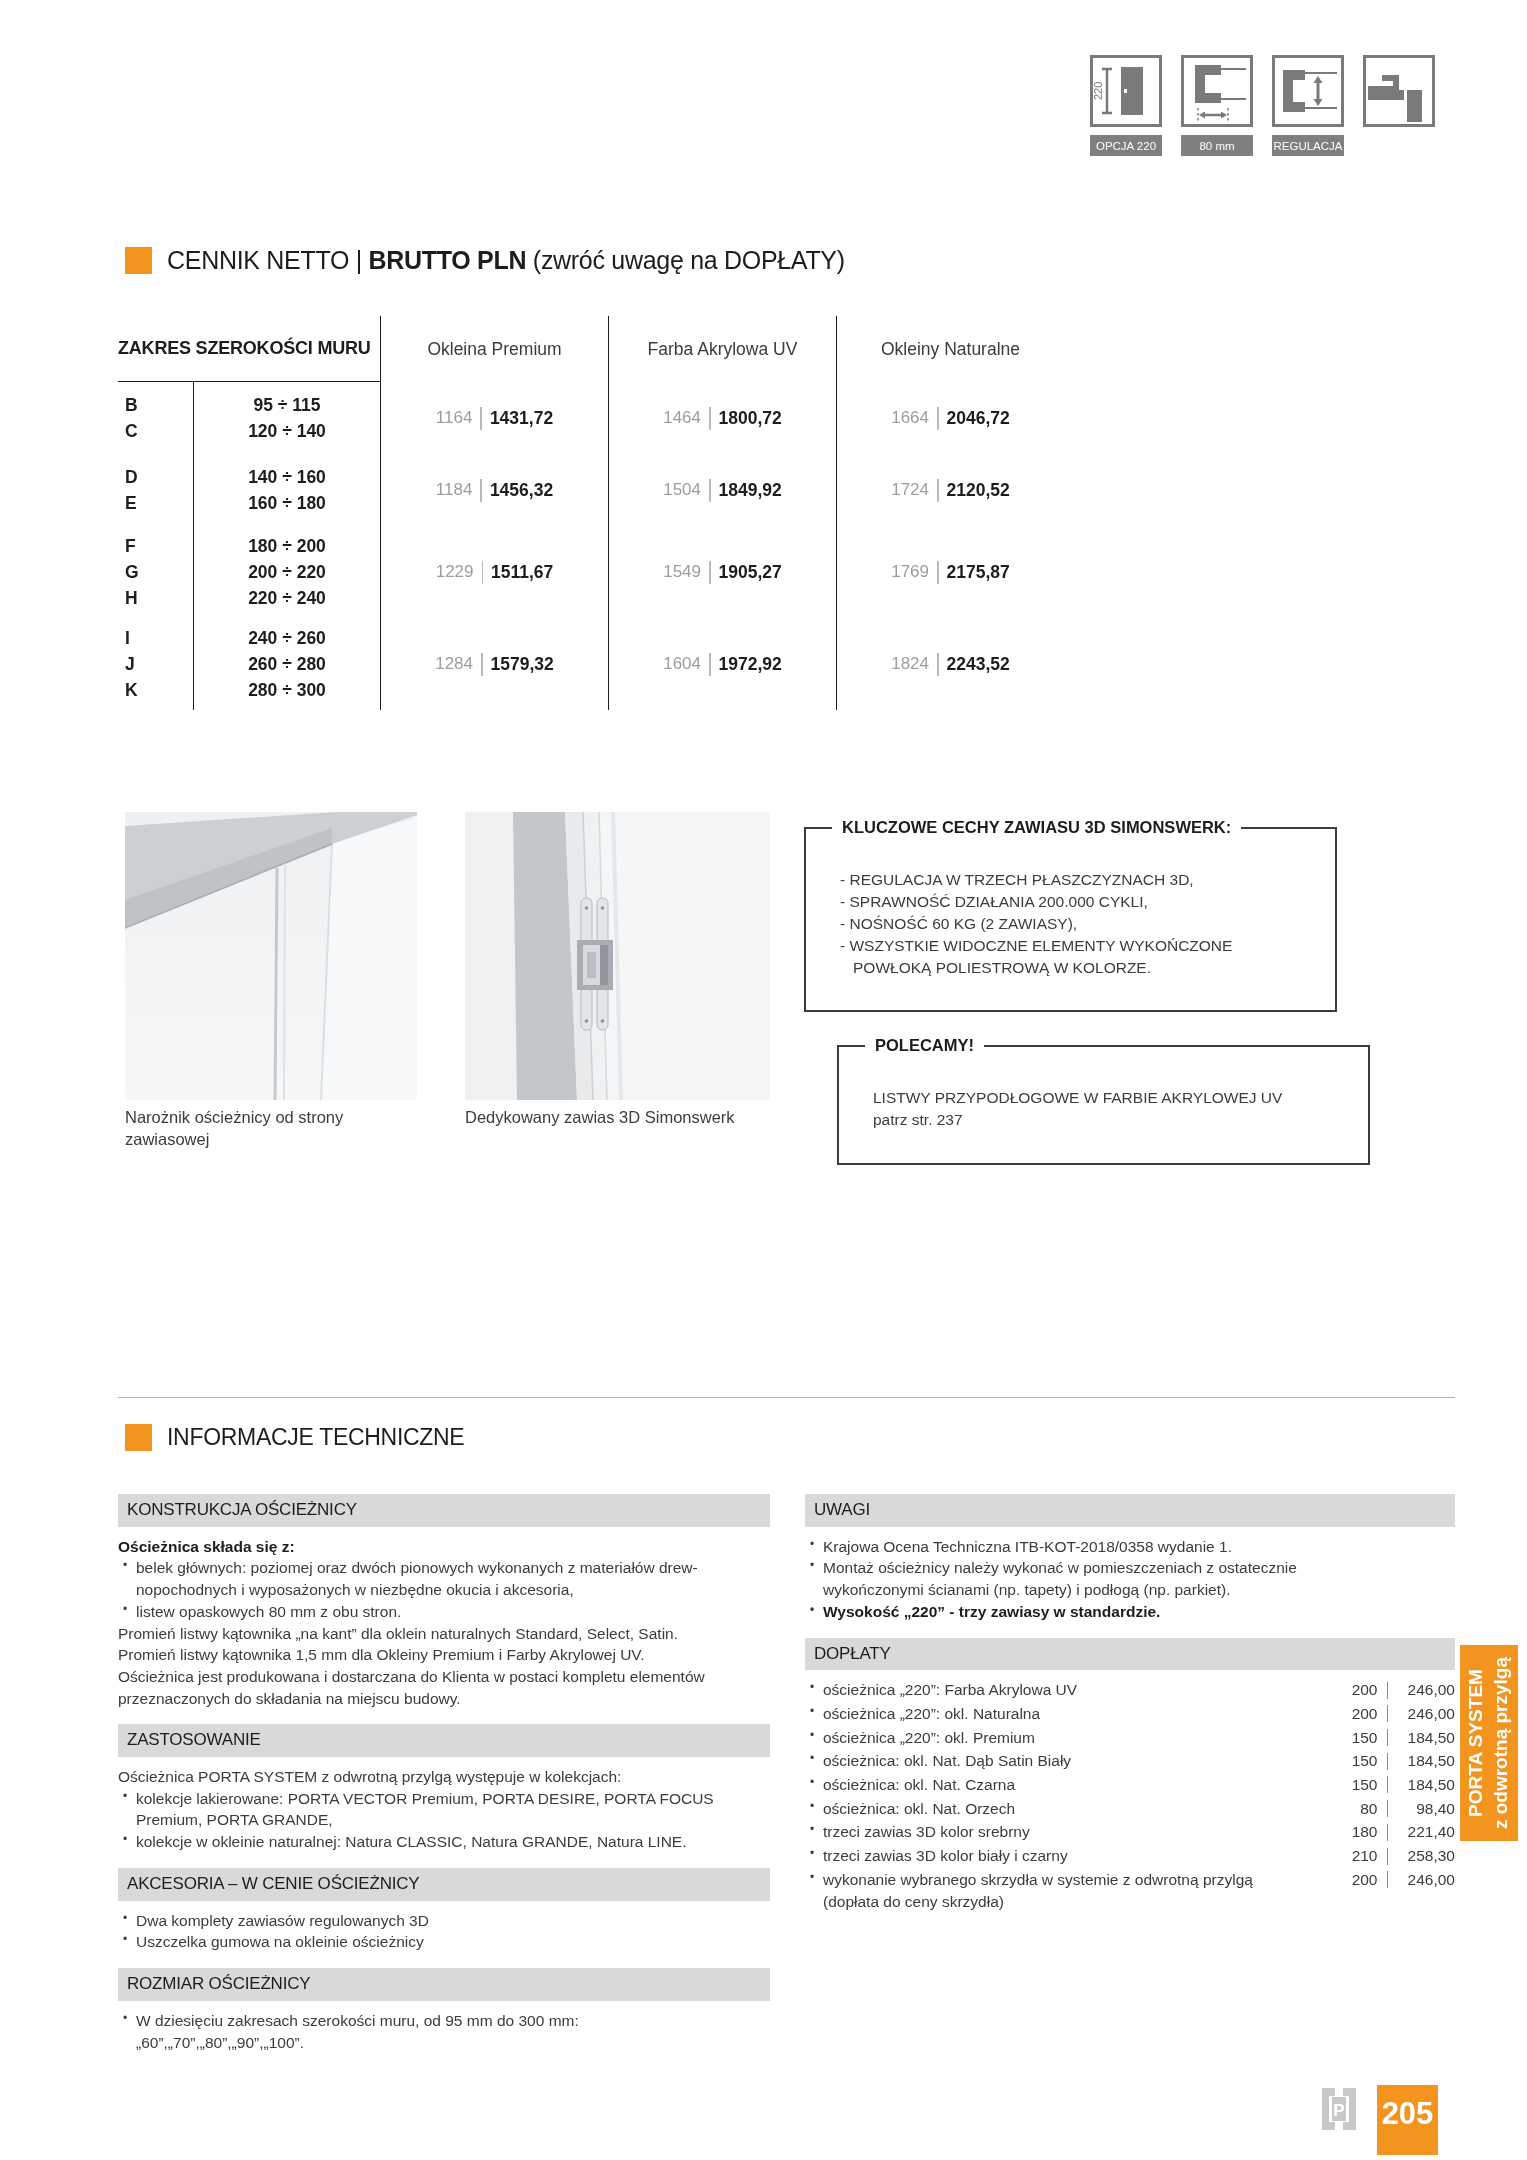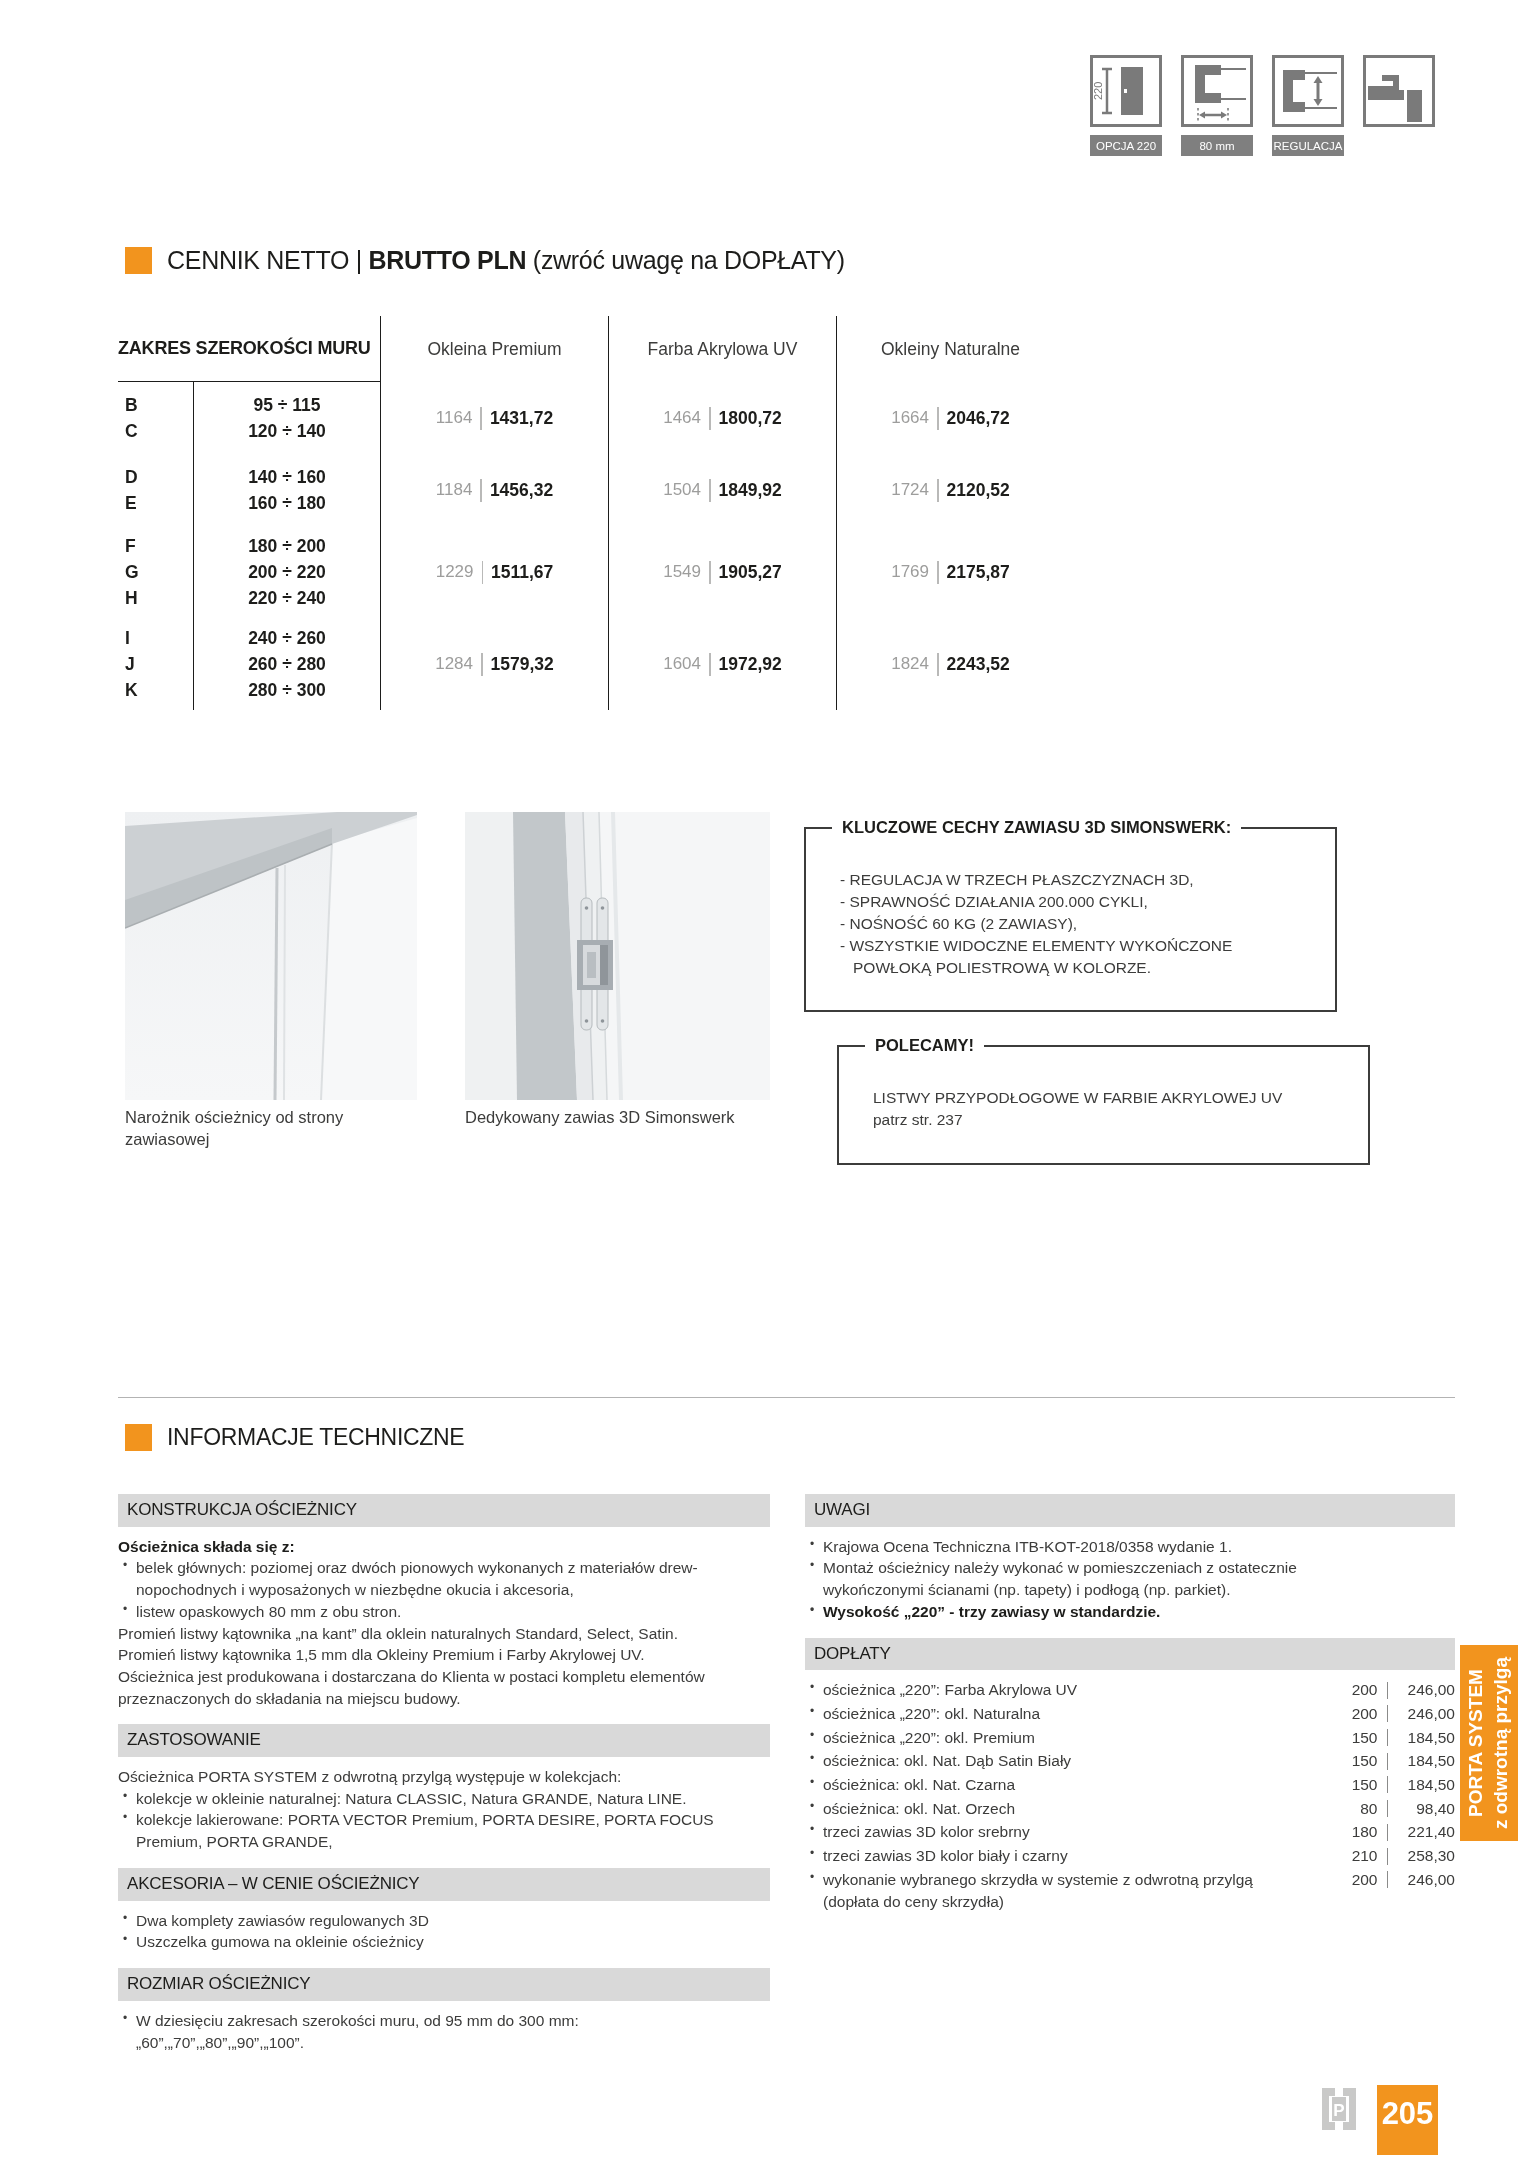--- a/index.html
+++ b/index.html
@@ -342,23 +342,23 @@
     <div class="bullet pre">belek głównych: poziomej oraz dwóch pionowych wykonanych z materiałów drew-
 nopochodnych i wyposażonych w niezbędne okucia i akcesoria,</div>
     <div class="bullet">listew opaskowych 80 mm z obu stron.</div>
     <div class="pre">Promień listwy kątownika „na kant” dla oklein naturalnych Standard, Select, Satin.
 Promień listwy kątownika 1,5 mm dla Okleiny Premium i Farby Akrylowej UV.
 Ościeżnica jest produkowana i dostarczana do Klienta w postaci kompletu elementów
 przeznaczonych do składania na miejscu budowy.</div>
 
     <div class="secbar mt">ZASTOSOWANIE</div>
     <div>Ościeżnica PORTA SYSTEM z odwrotną przylgą występuje w kolekcjach:</div>
-    <div class="bullet">kolekcje w okleinie naturalnej: Natura CLASSIC, Natura GRANDE, Natura LINE.</div>
     <div class="bullet pre">kolekcje lakierowane: PORTA VECTOR Premium, PORTA DESIRE, PORTA FOCUS
 Premium, PORTA GRANDE,</div>
+    <div class="bullet">kolekcje w okleinie naturalnej: Natura CLASSIC, Natura GRANDE, Natura LINE.</div>
 
     <div class="secbar mt">AKCESORIA – W CENIE OŚCIEŻNICY</div>
     <div class="bullet">Dwa komplety zawiasów regulowanych 3D</div>
     <div class="bullet">Uszczelka gumowa na okleinie ościeżnicy</div>
 
     <div class="secbar mt">ROZMIAR OŚCIEŻNICY</div>
     <div class="bullet pre">W dziesięciu zakresach szerokości muru, od 95 mm do 300 mm:
 „60”,„70”,„80”,„90”,„100”.</div>
   </div>
 

